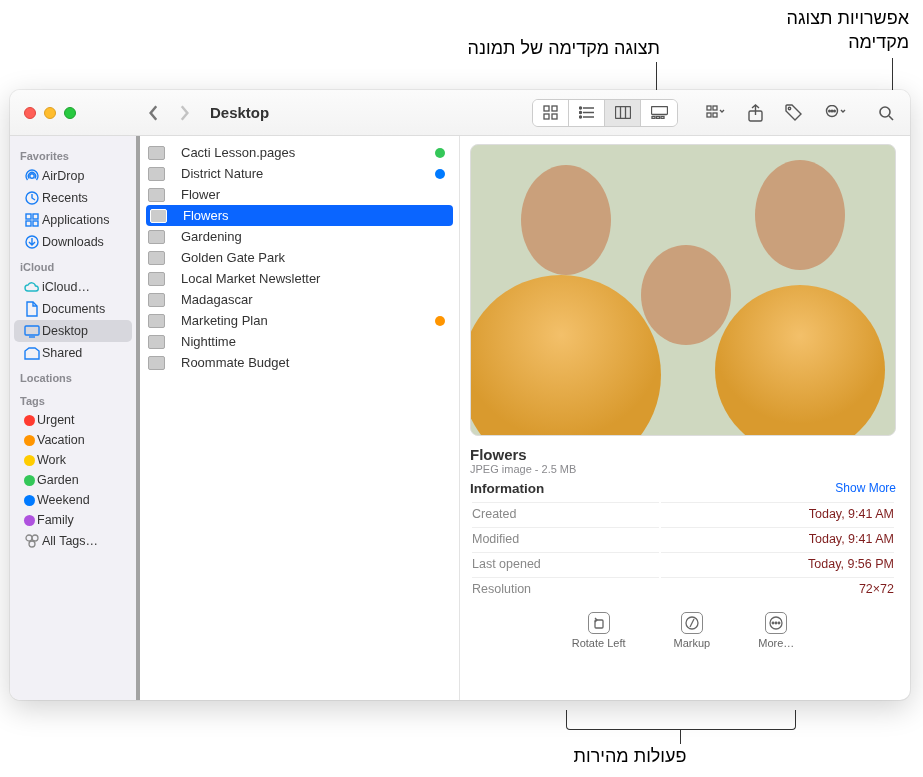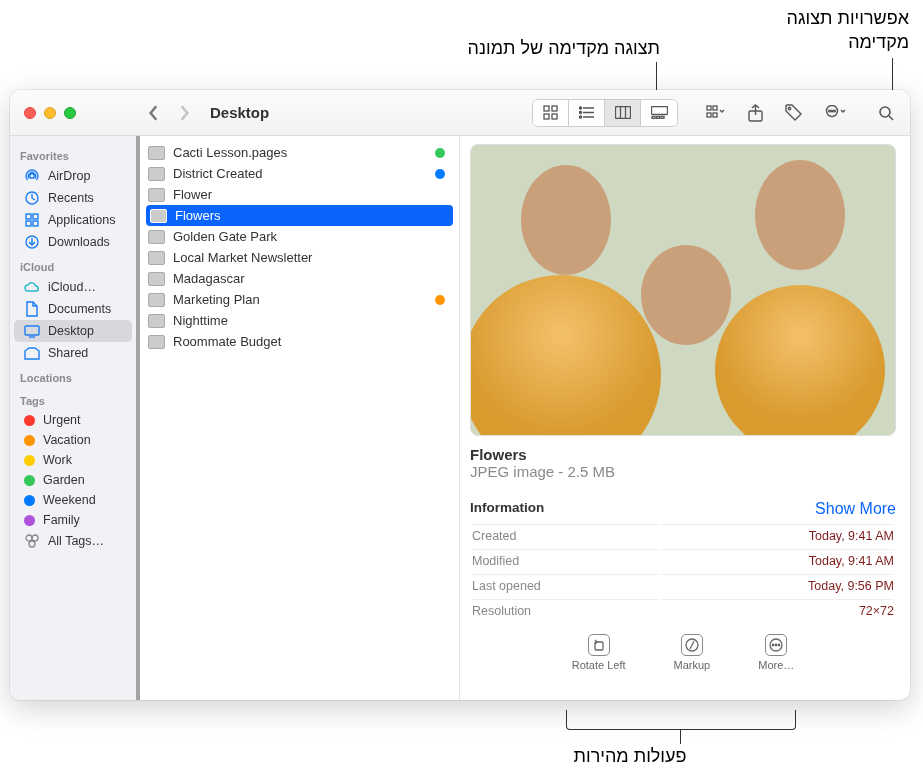--- a/index.html
+++ b/index.html
@@ -61,43 +61,43 @@
   .toolbar-right { margin-left:auto; display:flex; align-items:center; gap:0; padding-right:10px;}
   .view-seg { display:flex; border:1px solid #ccc; border-radius:6px; overflow:hidden; margin-right:22px;}
   .view-seg button{width:36px;height:26px;background:#fff;border:none;display:flex;align-items:center;justify-content:center;border-right:1px solid #ccc;cursor:pointer;}
   .view-seg button:last-child{border-right:none;}
   .view-seg button.active{background:#e5e5e5;}
   .tb-icons{display:flex;gap:22px;align-items:center;padding:0 6px;}
   .tb-icons span{display:flex;align-items:center;cursor:pointer;}
   .body{flex:1;display:flex;min-height:0;}
   .sidebar{width:130px;background:#f2f1f6;border-right:4px solid #a3a3a3;padding:6px 0 6px 0;font-size:12.5px;overflow:hidden;}
   .sb-header{color:#8a8a90;font-size:11px;font-weight:600;padding:8px 10px 3px;}
-  .sb-item{display:flex;align-items:center;gap:8px;padding:3px 10px;color:#333;cursor:pointer;border-radius:5px;margin:0 4px;}
+  .sb-item{display:flex;align-items:center;gap:2px;padding:3px 10px;color:#333;cursor:pointer;border-radius:5px;margin:0 4px;}
   .sb-item.sel{background:#d7d7dd;}
   .sb-icon{width:16px;height:16px;display:inline-flex;align-items:center;justify-content:center;color:#1b7ff5;}
   .tag-dot{width:11px;height:11px;border-radius:50%;border:none;}
   .filecol{width:320px;border-right:1px solid #e3e3e3;padding-top:6px;overflow-y:auto;}
-  .frow{display:flex;align-items:center;gap:8px;padding:3px 8px;font-size:13px;position:relative;cursor:pointer;}
+  .frow{display:flex;align-items:center;gap:16px;padding:3px 8px;font-size:13px;position:relative;cursor:pointer;}
   .frow .thumb{width:17px;height:14px;background:#ccc;border:1px solid #aaa;display:inline-block;border-radius:2px;}
   .frow .tagmark{width:10px;height:10px;border-radius:50%;margin-left:auto;margin-right:6px;}
   .frow.sel{background:#0a65ff;color:#fff;border-radius:4px;margin:0 6px;padding:3px 4px 3px 4px;}
   .frow.sel .thumb{border-color:#fff;}
   .preview{flex:1;display:flex;flex-direction:column;padding:6px 14px 4px 10px; min-width:0;}
   .pv-img{flex:0 0 auto;height:292px;border-radius:8px;background:#cfd8c0;border:1px solid #ddd;margin:2px 0 8px;position:relative;overflow:hidden;}
   .sunflower{position:absolute;border-radius:50%;}
   .f1{width:200px;height:200px;background:radial-gradient(circle at 50% 30%, #f3c06a,#d99a2e 60%);left:-10px;bottom:-40px;}
   .f2{width:170px;height:170px;background:radial-gradient(circle at 50% 30%, #f3c06a,#d99a2e 60%);right:10px;bottom:-20px;}
   .face{position:absolute;border-radius:50%;background:#caa07b;}
   .fc1{width:90px;height:110px;left:50px;top:20px;}
   .fc2{width:90px;height:110px;right:50px;top:15px;}
   .fc3{width:90px;height:100px;left:170px;top:100px;}
   .pv-title{font-weight:700;font-size:15px;margin-top:2px;}
-  .pv-sub{color:#8a8a8e;font-size:15px;margin-bottom:12px;}
-  .inforow-head{display:flex;justify-content:space-between;font-weight:700;font-size:13.5px;margin:8px 0 4px;}
-  .inforow-head .more{color:#0a65ff;font-weight:500;font-size:16px;cursor:pointer;}
+  .pv-sub{color:#8a8a8e;font-size:11px;margin-bottom:6px;}
+  .inforow-head{display:flex;justify-content:space-between;font-weight:700;font-size:13.5px;margin:0 0 4px;}
+  .inforow-head .more{color:#0a65ff;font-weight:500;font-size:12px;cursor:pointer;}
   .info-table{width:100%;font-size:12.5px;color:#888;}
   .info-table tr td{border-top:1px solid #eee;padding:4px 0;}
   .info-table tr td:last-child{text-align:right;color:#7f1d1d;}
   .quick{display:flex;justify-content:center;gap:48px;margin-top:10px;}
   .qa{display:flex;flex-direction:column;align-items:center;gap:3px;color:#666;font-size:11px;cursor:pointer;}
   .qa .ic{width:22px;height:22px;border:1.3px solid #888;border-radius:5px;display:flex;align-items:center;justify-content:center;}
   .bracket{position:absolute;border:1.2px solid #333;border-top:none;border-radius:0 0 4px 4px;}
   svg{display:block;}
 </style>
 </head>
@@ -326,30 +326,34 @@
         </div>
       </div>
     <div class="filecol" id="fc">
         <div class="frow">
           <span class="thumb"></span>
           <span>Cacti Lesson.pages</span>
           <span class="tagmark" style="background:#34c759"></span>
         </div>
         <div class="frow">
           <span class="thumb"></span>
-          <span>District Created</span>
+          <span>District Nature</span>
           <span class="tagmark" style="background:#007aff"></span>
         </div>
         <div class="frow">
           <span class="thumb"></span>
           <span>Flower</span>
         </div>
         <div class="frow sel">
           <span class="thumb"></span>
           <span>Flowers</span>
+        </div>
+        <div class="frow">
+          <span class="thumb"></span>
+          <span>Gardening</span>
         </div>
         <div class="frow">
           <span class="thumb"></span>
           <span>Golden Gate Park</span>
         </div>
         <div class="frow">
           <span class="thumb"></span>
           <span>Local Market Newsletter</span>
         </div>
         <div class="frow">

